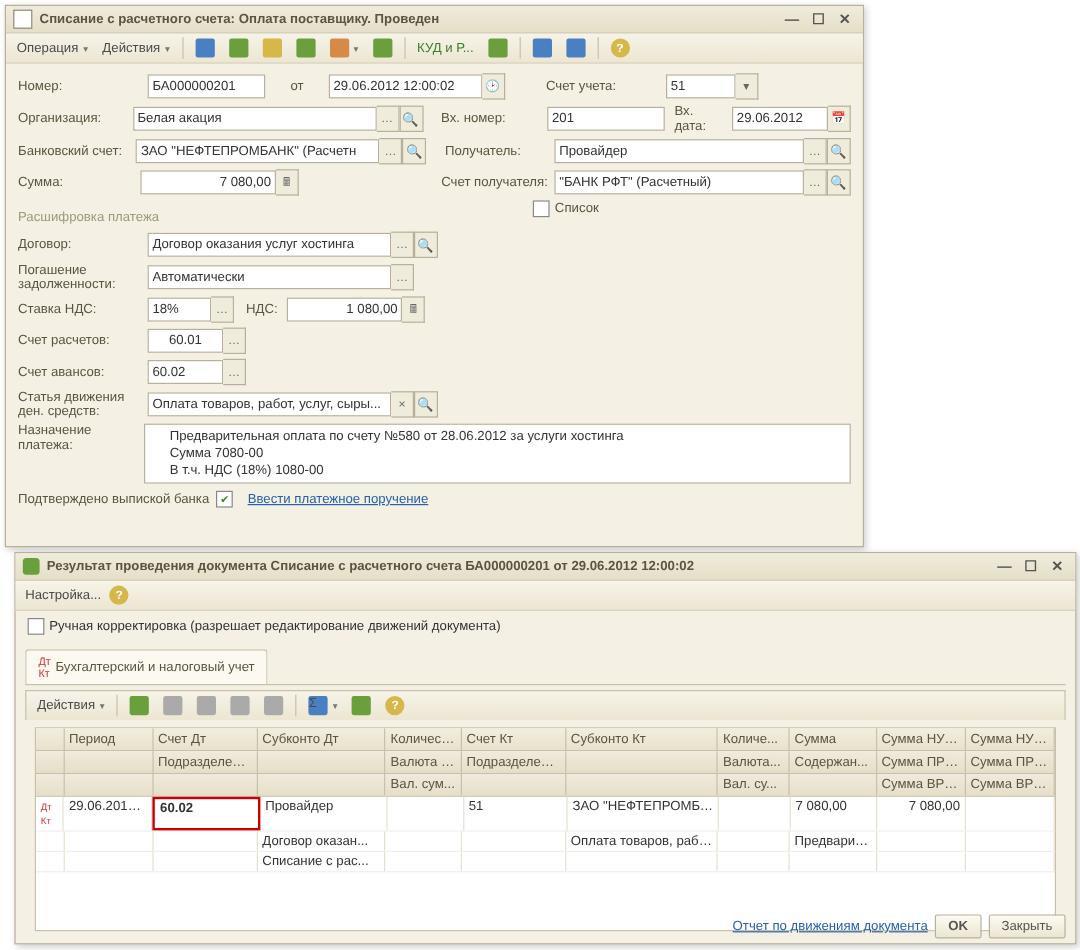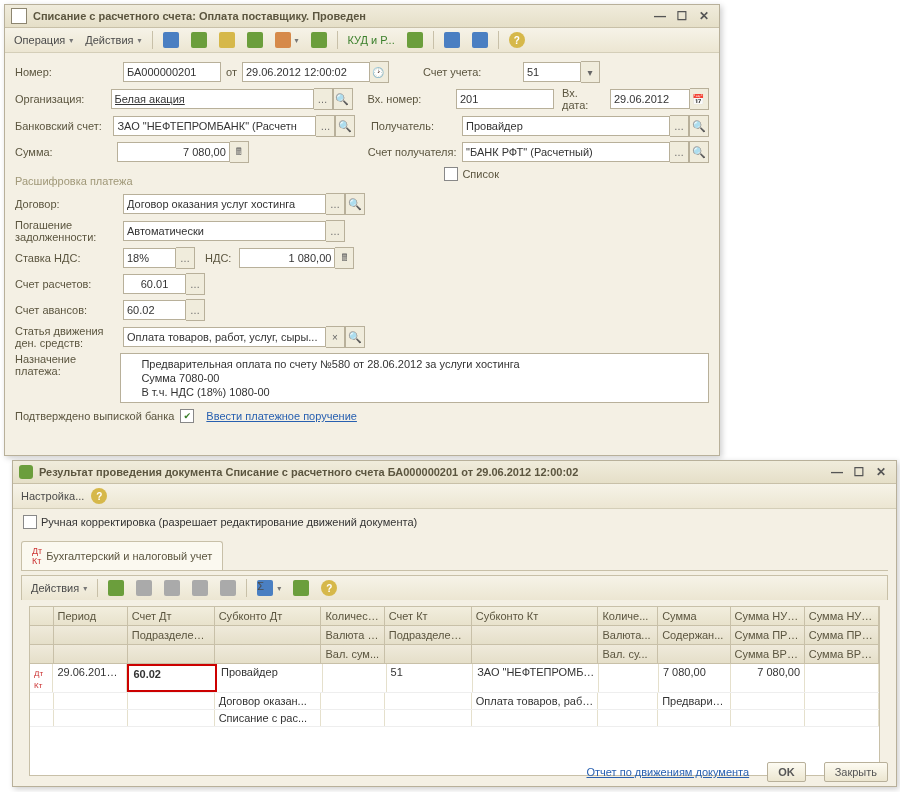--- a/index.html
+++ b/index.html
@@ -34,21 +34,21 @@
 .tabstrip{display:flex;border-bottom:1px solid #c8c0a8;margin:6px 8px 0 8px}
 .tab{padding:4px 10px;border:1px solid #c8c0a8;border-bottom:none;background:#f0ecdc;border-radius:3px 3px 0 0;margin-right:2px;font-size:11px;color:#5b553f;cursor:pointer;display:flex;align-items:center;gap:4px}
 .tab.active{background:#fbf9f0}
 .grid{border:1px solid #c8c0a8;margin:6px 8px;background:#fff}
 .ghead{display:flex;background:linear-gradient(#f2eede,#e8e2cc);border-bottom:1px solid #c8c0a8}
 .ghead2{display:flex;background:linear-gradient(#efeadb,#e5dfc9);border-bottom:1px solid #c8c0a8}
 .gh{border-right:1px solid #c8c0a8;padding:3px 4px;font-size:11px;color:#5b553f;overflow:hidden;white-space:nowrap;text-overflow:ellipsis}
 .gbody{display:flex;border-bottom:1px solid #eee}
 .gc{border-right:1px solid #e5e0cc;padding:2px 4px;overflow:hidden;white-space:nowrap;text-overflow:ellipsis;font-size:11px}
 .highlight{border:2px solid #c00;font-weight:bold}
-.footer{position:absolute;bottom:4px;right:8px;display:flex;align-items:center;gap:18px}
+.footer{position:absolute;bottom:4px;right:8px;display:flex;align-items:center;gap:6px}
 .fbtn{padding:3px 10px;border:1px solid #b8b09a;background:linear-gradient(#fdfbf2,#ece6d0);border-radius:2px;cursor:pointer;font-weight:bold;color:#555}
 .green-txt{color:#3a7f2a}
 .help{width:16px;height:16px;border-radius:8px;background:#d6b84a;color:#fff;display:flex;align-items:center;justify-content:center;font-weight:bold;font-size:10px}
 .c0{width:16px}.c1{width:72px}.c2{width:86px}.c3{width:108px}.c4{width:60px}.c5{width:86px}.c6{width:130px}.c7{width:56px}.c8{width:70px;text-align:left}.c9{width:72px;text-align:right}.c10{width:72px}
 </style>
 </head>
 <body>
 
 <div class="window win1">
   <div class="titlebar">
@@ -102,37 +102,37 @@
     <div class="tbtn2">
         <span class="help">?</span>
       </div>
   </div>
 
   <div class="form">
 
     <div class="row">
       <div class="label">Номер:</div>
       <input class="inp" style="width: 90px;" value="БА000000201">
-      <span style="margin:0 5px">от</span>
+      <span style="margin:0 21px">от</span>
       <div class="grp">
         <input class="inp" style="width: 120px;" value="29.06.2012 12:00:02">
         <div class="picker">🕑</div>
       </div>
       <div style="width:34px"></div>
       <div style="width:100px">Счет учета:</div>
       <div class="grp">
         <input class="inp" style="width: 50px;" value="51">
         <div class="picker">▾</div>
       </div>
     </div>
 
     <div class="row">
       <div class="label">Организация:</div>
       <div class="grp">
-        <input class="inp" style="width: 195px; text-decoration: underline;" value="Белая акация">
+        <input class="inp" style="width: 195px;" value="Белая акация">
         <div class="picker">…</div>
         <div class="btn-small">🔍</div>
       </div>
       <div style="width:17px"></div>
       <div style="width:100px">Вх. номер:</div>
       <input class="inp" style="width: 90px;" value="201">
       <span style="margin:0 8px">Вх. дата:</span>
       <div class="grp">
         <input class="inp" style="width: 72px;" value="29.06.2012">
         <div class="picker">📅</div>

